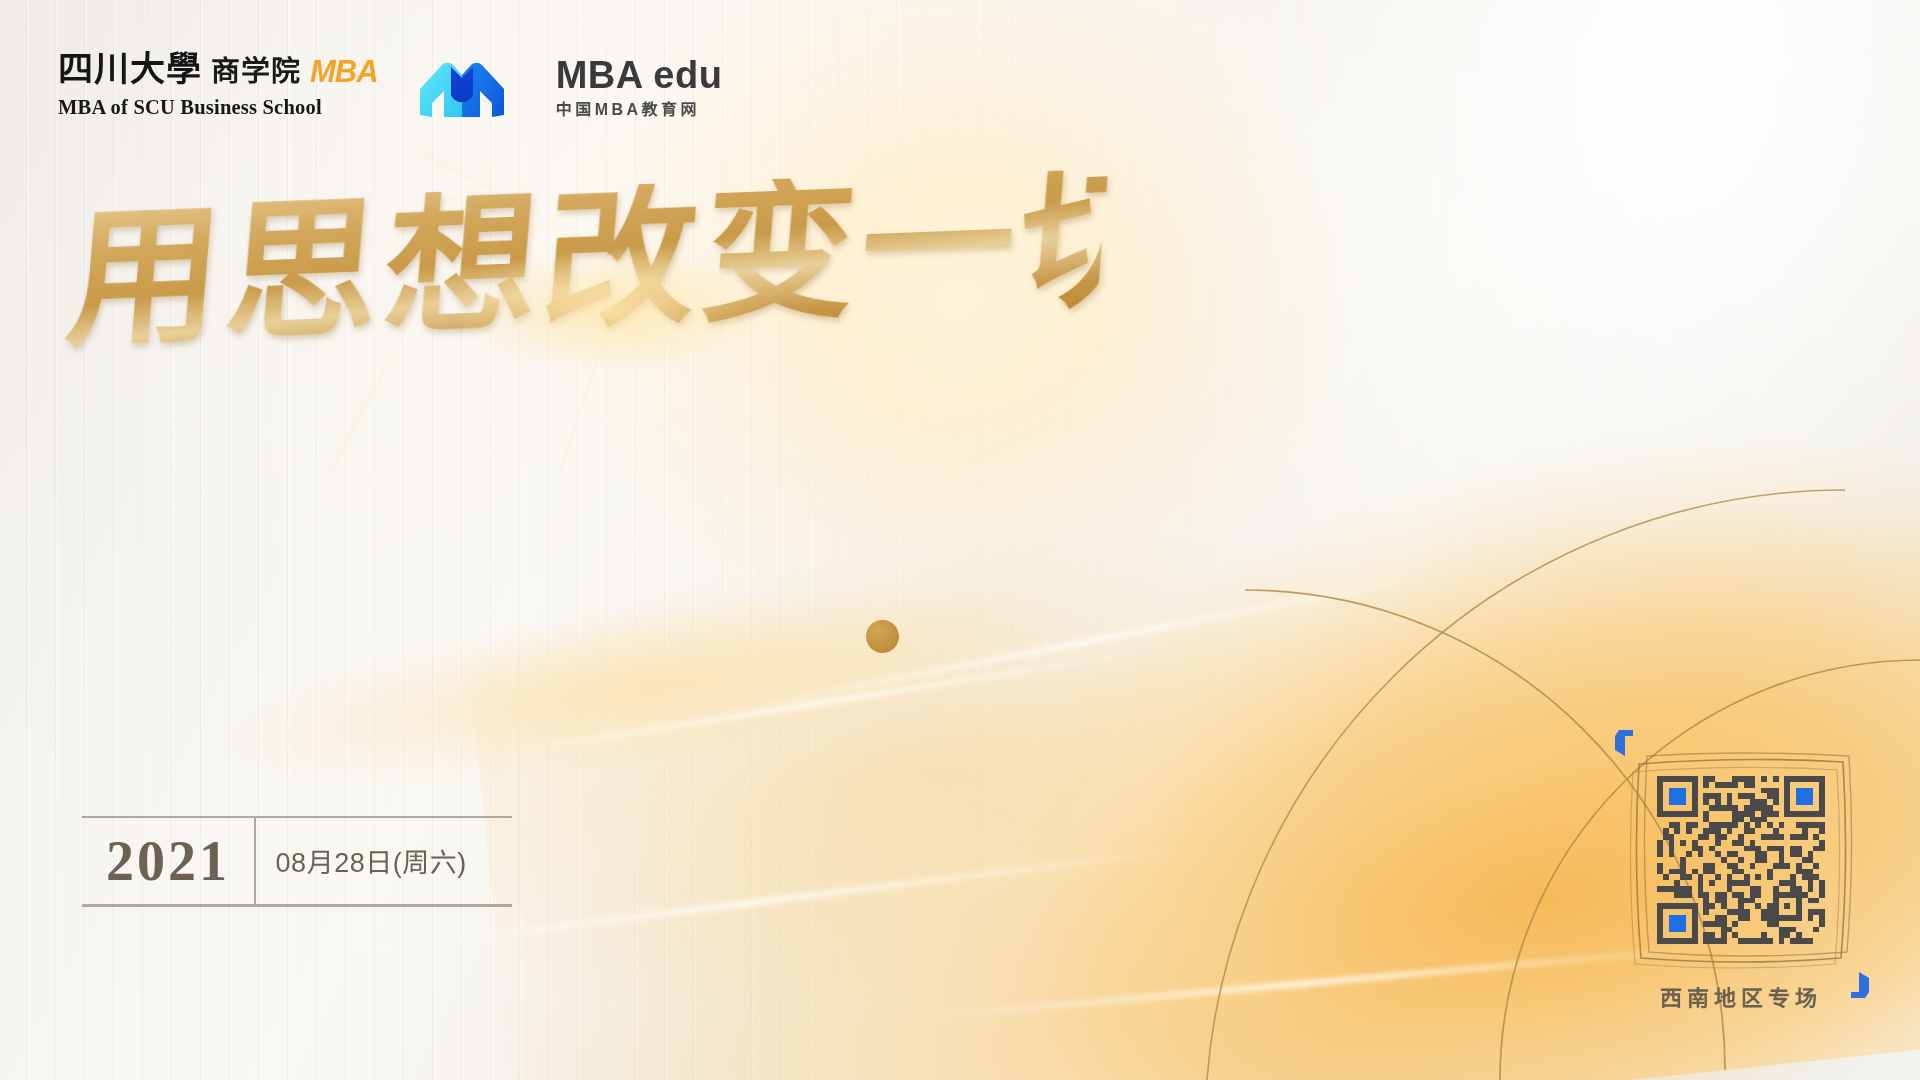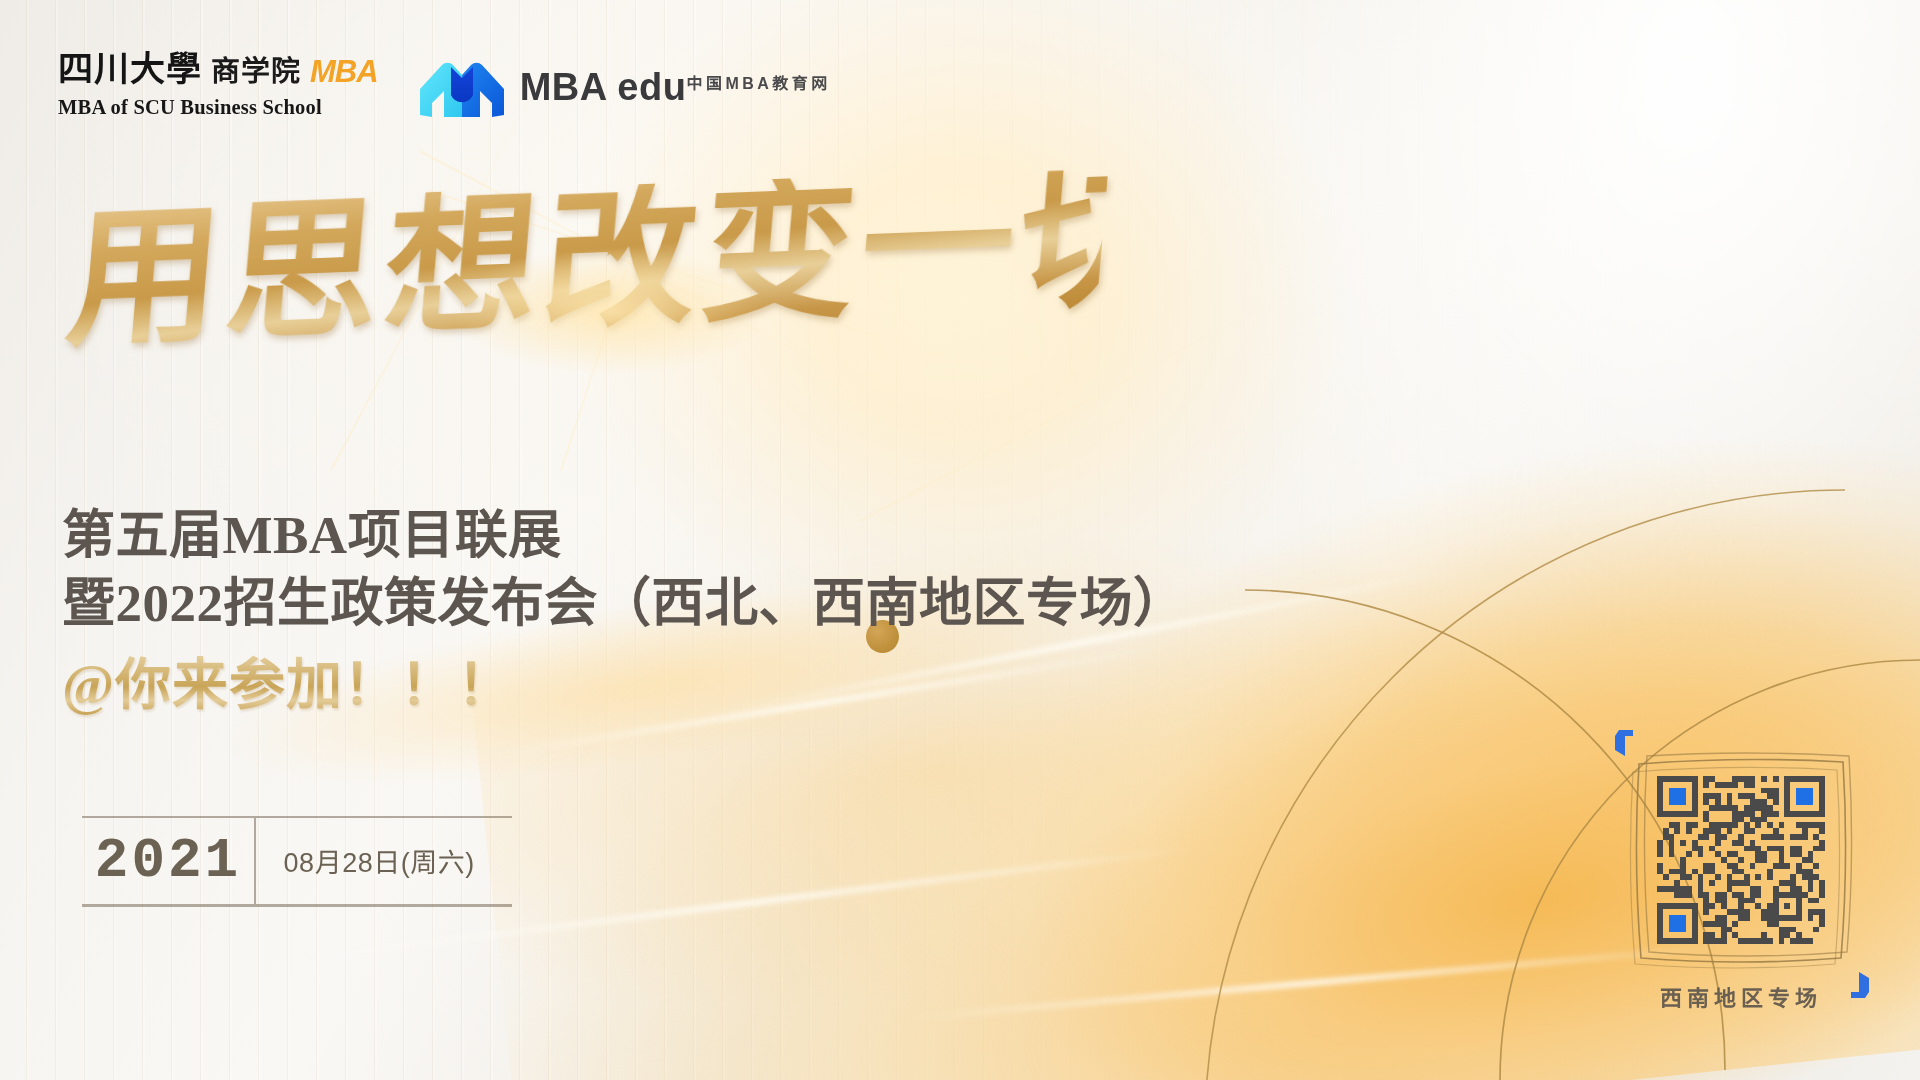--- a/index.html
+++ b/index.html
@@ -97,21 +97,21 @@
   }
   .scu-mba{
     font-family:"Liberation Sans","DejaVu Sans",sans-serif;
     font-size:31px;font-weight:800;font-style:italic;color:#f3a326;letter-spacing:-1px;line-height:1;
   }
   .scu-en{
     font-family:"Liberation Serif","DejaVu Serif",serif;
     font-size:20.5px;font-weight:700;color:#171717;letter-spacing:.2px;margin-top:9px;white-space:nowrap;
   }
   .mbaedu{display:flex;align-items:center;gap:14px;padding-top:3px;}
-  .mbaedu-txt{display:flex;flex-direction:row;line-height:1;}
+  .mbaedu-txt{display:flex;flex-direction:column;line-height:1;margin-left:36px;}
   .mbaedu-title{
     font-family:"Liberation Sans","DejaVu Sans",sans-serif;
     font-size:38px;font-weight:800;color:#3a3a3c;letter-spacing:.5px;
   }
   .mbaedu-sub{
     font-family:"Liberation Sans","DejaVu Sans",sans-serif;
     font-size:16px;font-weight:600;color:#4a4a4c;letter-spacing:3.5px;margin-top:8px;
   }
 
   
@@ -148,26 +148,26 @@
     -webkit-background-clip:text;background-clip:text;color:transparent;-webkit-text-fill-color:transparent;
     filter:drop-shadow(1px 2px 1px rgba(160,125,60,.22));
   }
 
   
   .datebox{position:absolute;left:82px;top:816px;width:430px;}
   .rule{height:1.6px;background:rgba(120,106,88,.55);width:100%;}
   .date-row{display:flex;align-items:stretch;height:86px;}
   .year{
     width:172px;display:flex;align-items:center;justify-content:center;
-    font-family:Liberation Mono, monospace;
+    font-family:Liberation Serif, serif;
     font-size:56px;font-weight:700;color:#6b6253;letter-spacing:3px;
   }
   .vdiv{width:1.6px;background:rgba(120,106,88,.55);}
   .date-detail{
-    flex:1;display:flex;flex-direction:column;justify-content:center;padding-left:20px;gap:4px;margin-left:8px;
+    flex:1;display:flex;flex-direction:column;justify-content:center;padding-left:20px;gap:4px;
   }
   .date-main{
     font-family:"Liberation Sans","DejaVu Sans",sans-serif;
     font-size:27px;font-weight:500;color:#6b6253;letter-spacing:.5px;white-space:nowrap;
   }
   .date-mode{
     font-family:"Liberation Sans","DejaVu Sans",sans-serif;
     font-size:25px;font-weight:500;color:#6b6253;letter-spacing:3px;white-space:nowrap;
   }
   .time-row{
@@ -264,25 +264,20 @@
       </div>
     </div>
 
   </div>
 
   <div class="calli">
     <div class="calli-text">用思想改变一切</div>
     <div class="calli-glow"></div>
   </div>
 
-  <div class="subtitle">
-    <div class="sub-line">第五届MBA项目联展</div>
-    <div class="sub-line">暨2022招生政策发布会（西北、西南地区专场）</div>
-    <div class="invite">@你来参加！！！</div>
-  </div>
 
   <div class="datebox">
     <div class="rule"></div>
     <div class="date-row">
       <div class="year">2021</div>
       <div class="vdiv"></div>
       <div class="date-detail">
         <span class="date-main">08月28日(周六)</span>
       </div>
     </div>

